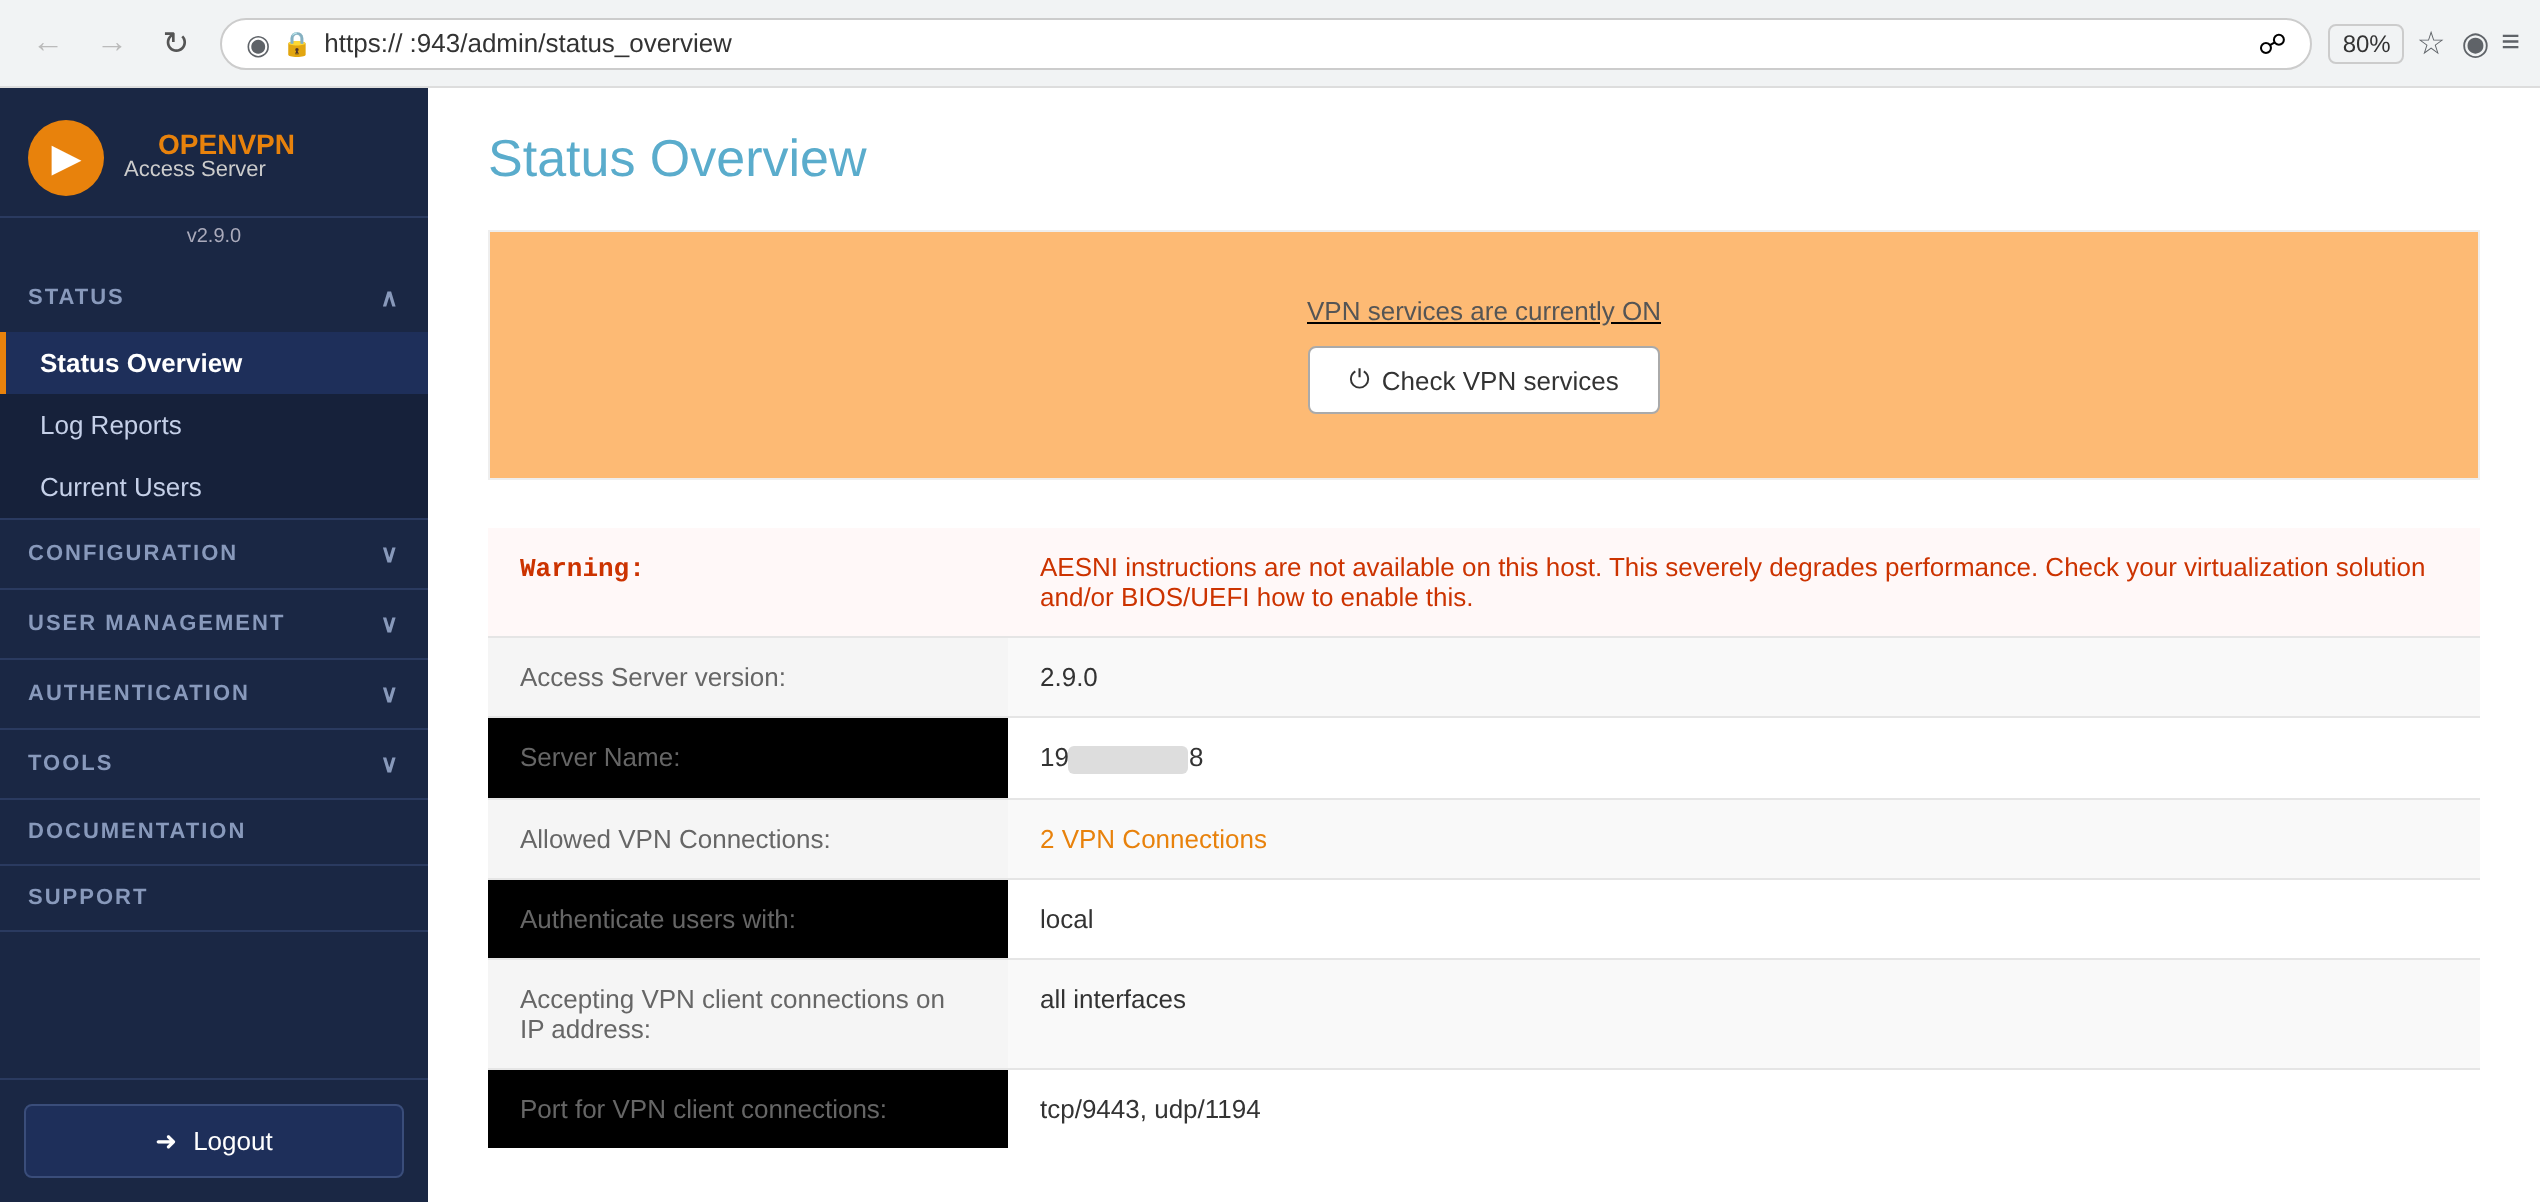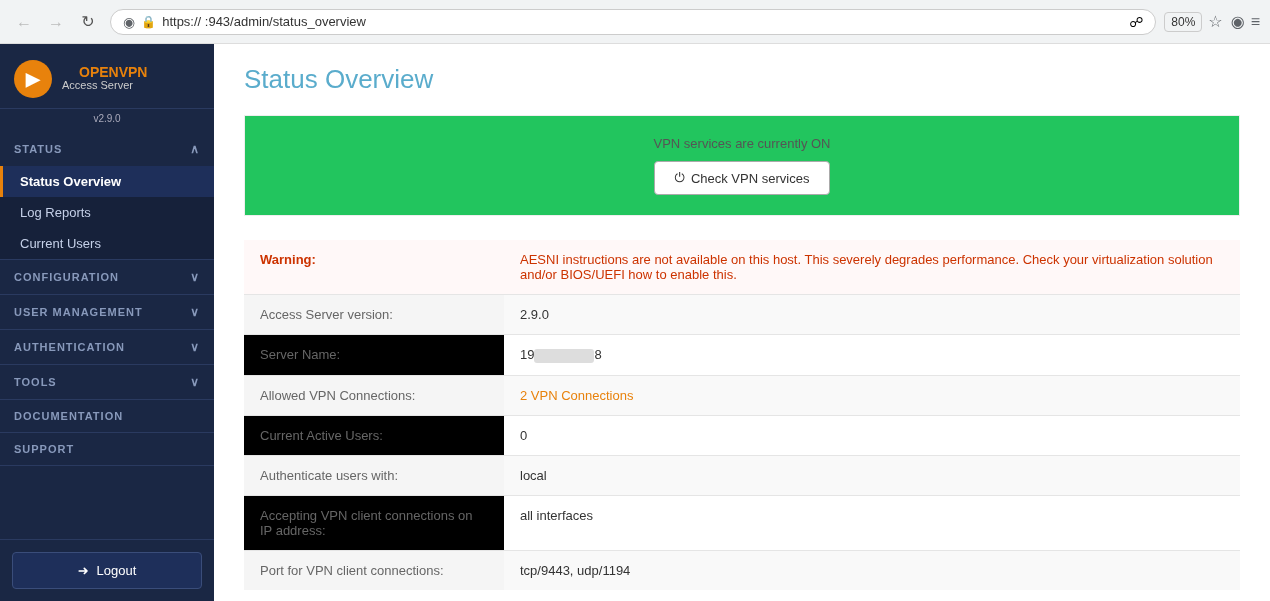--- a/index.html
+++ b/index.html
@@ -82,41 +82,41 @@
       color: #fff; cursor: pointer; border-radius: 4px; font-size: 13px;
       display: flex; align-items: center; justify-content: center; gap: 8px;
     }
 
     
     .main-content { flex: 1; overflow-y: auto; padding: 20px 30px; background: #fff; }
 
     .page-title { font-size: 26px; color: #5aaccc; font-weight: normal; margin-bottom: 20px; }
 
     .vpn-status-bar {
-      text-align: center; padding: 20px; border: 1px solid #eee; background: #22c55e; margin-bottom: 24px;
+      text-align: center; padding: 32px; border: 1px solid #eee; background: #fdba74; margin-bottom: 24px; text-decoration: underline;
     }
     .vpn-status-text { color: #555; margin-bottom: 10px; font-size: 13px; }
     .stop-vpn-btn {
       border: 1px solid #aaa; background: #fff; padding: 8px 20px; cursor: pointer;
       border-radius: 4px; color: #333; font-size: 13px; display: inline-flex; align-items: center; gap: 6px;
     }
 
     .section-title { font-size: 18px; color: #5aaccc; font-weight: normal; margin-bottom: 14px; }
 
     .config-table { width: 100%; border-collapse: collapse; }
     .config-table tr { border-bottom: 1px solid #e5e5e5; }
     .config-table tr:last-child { border-bottom: none; }
     .config-table td { padding: 12px 16px; font-size: 13px; vertical-align: top; }
     .config-table .label-cell { width: 260px; color: #666; background: #000000; }
     .config-table .value-cell { color: #333; background: #fff; }
     .config-table tr:nth-child(even) .label-cell { background: #f5f5f5; }
     .config-table tr:nth-child(even) .value-cell { background: #f9f9f9; }
 
     .warning-row td { background: #fff8f8 !important; }
-    .warning-label { color: #cc3300; font-weight: bold; }
+    .warning-label { color: #cc3300; font-weight: bold; font-family: Liberation Mono, monospace; }
     .warning-text { color: #cc3300; }
 
     .vpn-connections-link { color: #e8820c; text-decoration: none; }
 
     .redacted {
       display: inline-block; background: #ddd; border-radius: 3px;
       height: 14px; vertical-align: middle; min-width: 60px;
     }
   </style>
 </head>
@@ -260,24 +260,20 @@
           </td>
         </tr>
 
         <tr>
           <td class="label-cell">Allowed VPN Connections:</td>
           <td class="value-cell">
             <a class="vpn-connections-link" href="#">2 VPN Connections</a>
           </td>
         </tr>
 
-        <tr>
-          <td class="label-cell">Current Active Users:</td>
-          <td class="value-cell">0</td>
-        </tr>
 
         <tr>
           <td class="label-cell">Authenticate users with:</td>
           <td class="value-cell">local</td>
         </tr>
 
         <tr>
           <td class="label-cell">Accepting VPN client connections on IP address:</td>
           <td class="value-cell">all interfaces</td>
         </tr>

